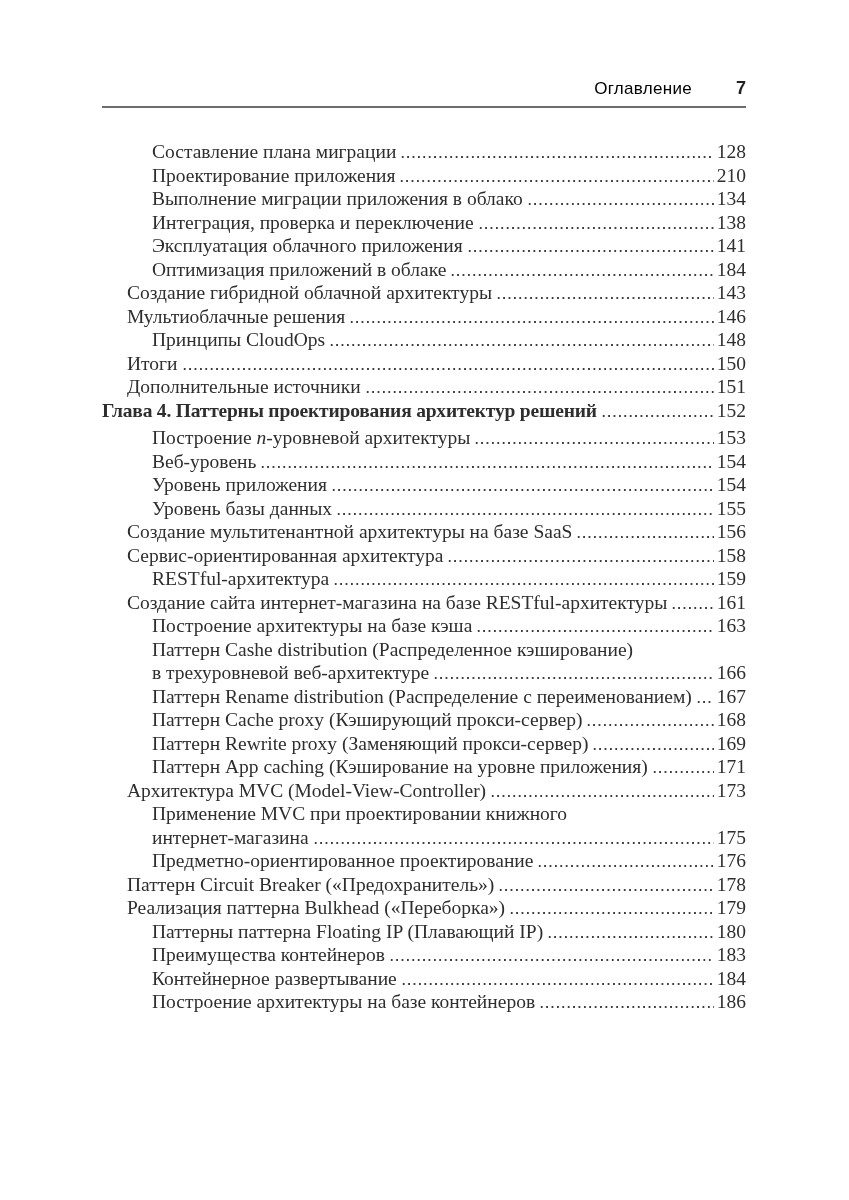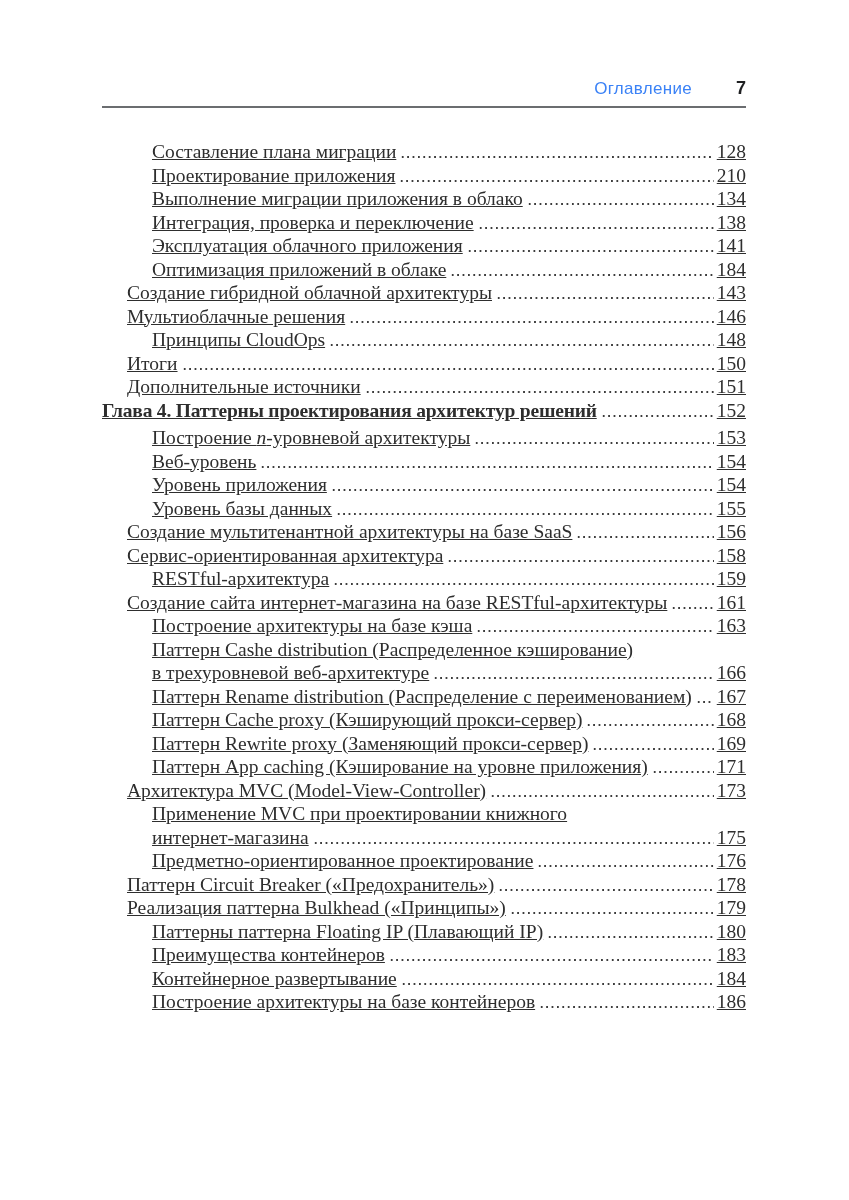--- a/index.html
+++ b/index.html
@@ -24,21 +24,21 @@
     top: 78px;
   }
   .header-inner {
     display: flex;
     justify-content: flex-end;
     align-items: baseline;
     font-family: "Liberation Sans", "DejaVu Sans", sans-serif;
   }
   .running-title {
     font-size: 17px;
-    color: #3b82f6;
+    color: #000000;
     letter-spacing: 0.3px;
   }
   .folio {
     font-size: 18px;
     font-weight: bold;
     color: #1f2022;
     margin-left: 44px;
   }
   .rule {
     margin-top: 7px;
@@ -51,21 +51,20 @@
     left: 102px;
     top: 140px;
     width: 644px;
   }
   .row {
     display: flex;
     align-items: flex-end;
     font-size: 19.5px;
     line-height: 23.5px;
     white-space: nowrap;
-    text-decoration: underline;
   }
   .lvl0 { padding-left: 0; }
   .lvl1 { padding-left: 25px; }
   .lvl2 { padding-left: 50px; }
   .chapter { margin-bottom: 4px; }
   .chapter .title { font-weight: bold; letter-spacing: -0.2px; }
   .title { flex: 0 0 auto; }
   .title .it { font-style: italic; }
   .leader {
     flex: 1 1 auto;
@@ -242,21 +241,21 @@
         <span class="title">Предметно-ориентированное проектирование</span>
         <span class="leader"></span>
         <span class="pg">176</span>
       </div>
       <div class="row lvl1">
         <span class="title">Паттерн Circuit Breaker («Предохранитель»)</span>
         <span class="leader"></span>
         <span class="pg">178</span>
       </div>
       <div class="row lvl1">
-        <span class="title">Реализация паттерна Bulkhead («Принципы»)</span>
+        <span class="title">Реализация паттерна Bulkhead («Переборка»)</span>
         <span class="leader"></span>
         <span class="pg">179</span>
       </div>
       <div class="row lvl2">
         <span class="title">Паттерны паттерна Floating IP (Плавающий IP)</span>
         <span class="leader"></span>
         <span class="pg">180</span>
       </div>
       <div class="row lvl2">
         <span class="title">Преимущества контейнеров</span>

